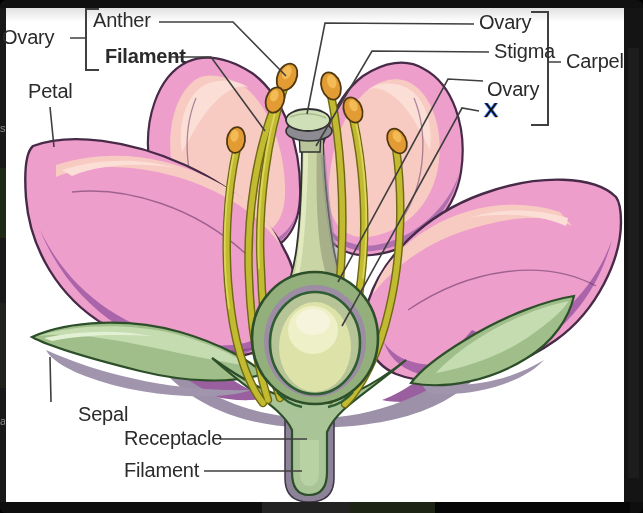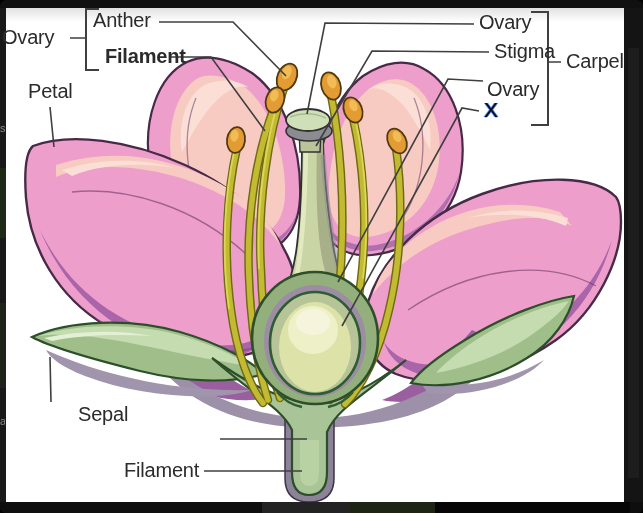--- a/index.html
+++ b/index.html
@@ -212,15 +212,16 @@
   <div class="lbl" style="left:2px;top:28px;">Ovary</div>
   <div class="lbl" style="left:93px;top:11px;">Anther</div>
   <div class="lbl" style="left:105px;top:47px;font-weight:bold;">Filament</div>
   <div class="lbl" style="left:28px;top:82px;">Petal</div>
   <div class="lbl" style="left:479px;top:13px;">Ovary</div>
   <div class="lbl" style="left:494px;top:42px;">Stigma</div>
   <div class="lbl" style="left:487px;top:80px;">Ovary</div>
   <div class="xmark" style="left:484px;top:99px;">X</div>
   <div class="lbl" style="left:566px;top:52px;">Carpel</div>
   <div class="lbl" style="left:30px;top:405px;margin-left:48px;">Sepal</div>
+  <div class="lbl" style="left:124px;top:429px;">Receptacle</div>
   <div class="lbl" style="left:124px;top:461px;">Filament</div>
 
 </div>
 
 </body></html>

